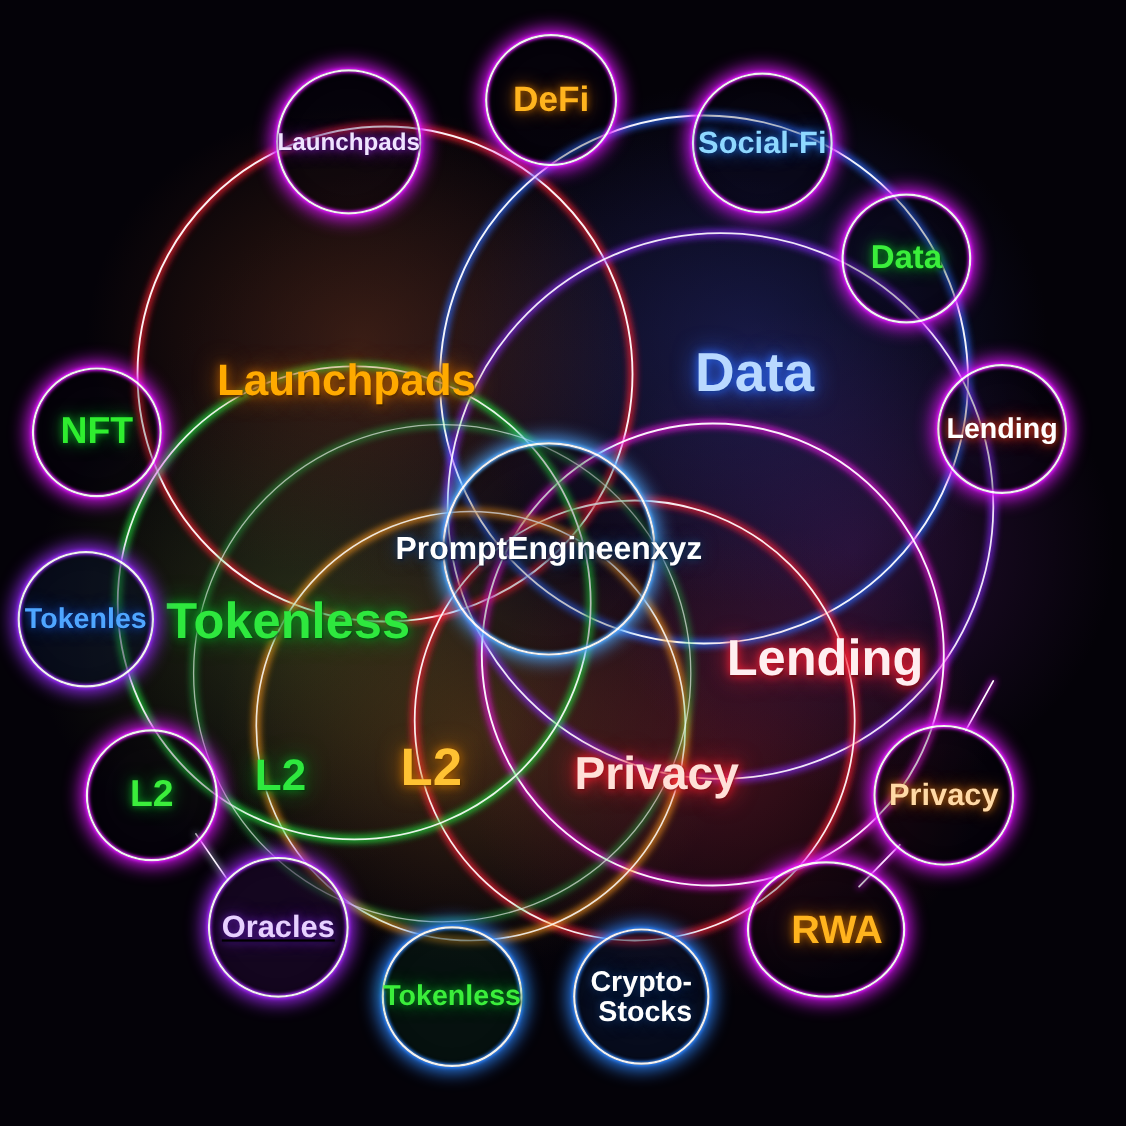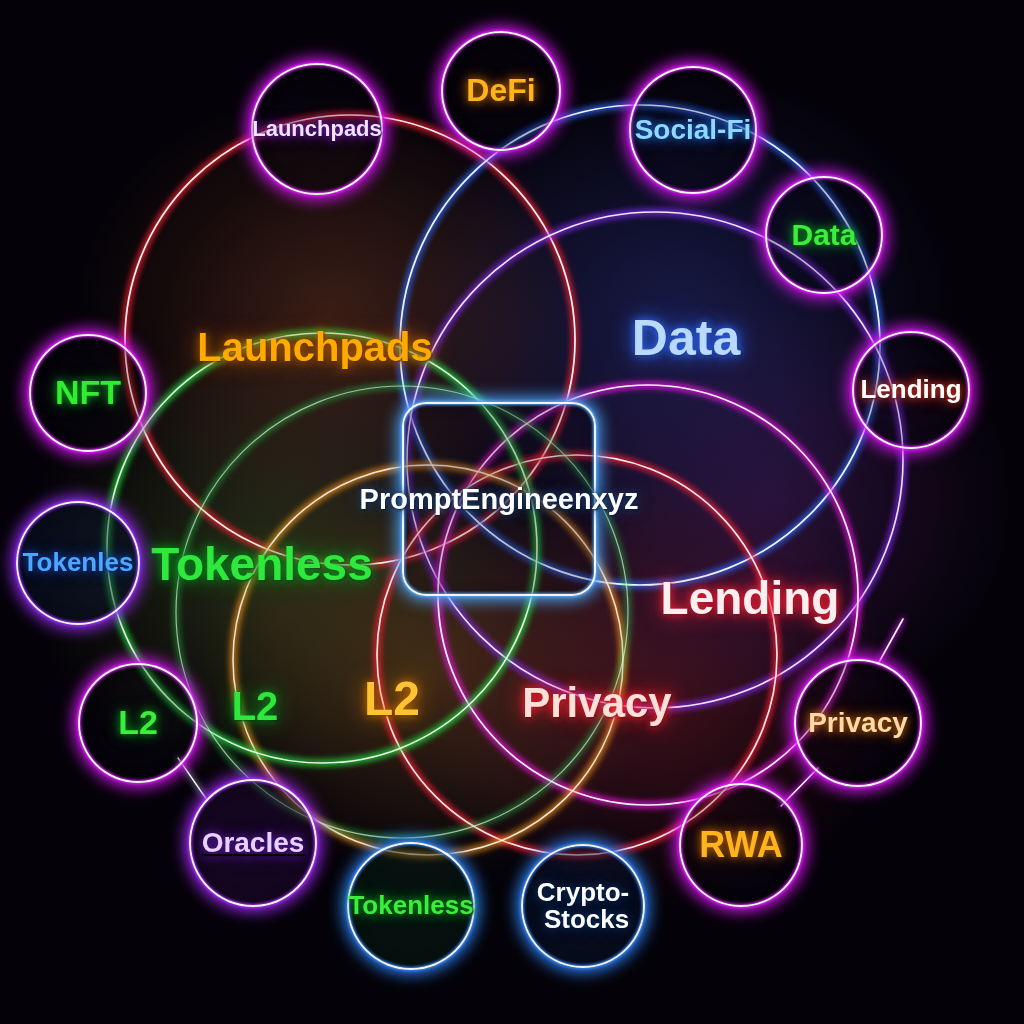--- a/index.html
+++ b/index.html
@@ -102,21 +102,21 @@
   </svg>
 
   <span class="petal-label" style="left:315px;top:347px;--tc:#ffaa00;--tg:#b35c00;--fs:40px;">Launchpads</span>
   <span class="petal-label" style="left:686px;top:338px;--tc:#b9d9ff;--tg:#2f6bff;--fs:50px;">Data</span>
   <span class="petal-label" style="left:262px;top:564px;--tc:#2ee83e;--tg:#0a8f1f;--fs:46px;">Tokenless</span>
   <span class="petal-label" style="left:255px;top:706px;--tc:#2ee83e;--tg:#0a8f1f;--fs:40px;">L2</span>
   <span class="petal-label" style="left:392px;top:698px;--tc:#ffc233;--tg:#c87000;--fs:48px;">L2</span>
   <span class="petal-label" style="left:750px;top:598px;--tc:#ffeef0;--tg:#ff2038;--fs:46px;">Lending</span>
   <span class="petal-label" style="left:597px;top:703px;--tc:#ffe0d8;--tg:#ff2030;--fs:42px;">Privacy</span>
 
-  <div class="node" id="center-node" style="left:402px;top:402px;width:190px;height:190px;border-radius:24px;--ring:#4fa8ff;">
+  <div class="node" id="center-node" style="left:402px;top:402px;width:190px;height:190px;--ring:#4fa8ff;">
     <span class="lbl" style="--tc:#ffffff;--tg:#1a3a66;--fs:29px;">PromptEngineenxyz</span>
   </div>
 
   <div class="node" style="left:251px;top:63px;width:128px;height:128px;--ring:#e016ff;">
     <span class="lbl" style="--tc:#efe4ff;--tg:#7a1fae;--fs:22px;">Launchpads</span>
   </div>
   <div class="node" style="left:441px;top:31px;width:116px;height:116px;--ring:#e016ff;">
     <span class="lbl" style="--tc:#ffb41e;--tg:#a85c00;--fs:32px;">DeFi</span>
   </div>
   <div class="node" style="left:584px;top:66px;width:124px;height:124px;margin-left:45px;--ring:#e016ff;">
@@ -124,21 +124,21 @@
   </div>
   <div class="node" style="left:765px;top:176px;width:114px;height:114px;--ring:#e016ff;">
     <span class="lbl" style="--tc:#3bee3b;--tg:#0a8f1f;--fs:30px;">Data</span>
   </div>
   <div class="node" style="left:852px;top:331px;width:114px;height:114px;--ring:#e016ff;">
     <span class="lbl" style="--tc:#ffffff;--tg:#c8321e;--fs:26px;">Lending</span>
   </div>
   <div class="node" style="left:794px;top:659px;width:124px;height:124px;--ring:#e016ff;">
     <span class="lbl" style="--tc:#ffd9a6;--tg:#b05c10;--fs:28px;">Privacy</span>
   </div>
-  <div class="node" style="left:679px;top:783px;width:120px;height:120px;--ring:#e016ff;">
+  <div class="node" style="left:679px;top:783px;width:120px;height:120px;padding-left:20px;--ring:#e016ff;">
     <span class="lbl" style="--tc:#ffb41e;--tg:#a85c00;--fs:36px;">RWA</span>
   </div>
   <div class="node" style="left:521px;top:844px;width:120px;height:120px;--ring:#2e86ff;background:rgba(10,25,55,0.45);">
     <span class="lbl" style="--tc:#ffffff;--tg:#10305e;--fs:26px;">Crypto-
 Stocks</span>
   </div>
   <div class="node" style="left:347px;top:842px;width:124px;height:124px;--ring:#2e86ff;background:rgba(8,35,25,0.45);">
     <span class="lbl" style="--tc:#3bee3b;--tg:#0a8f1f;--fs:26px;">Tokenless</span>
   </div>
   <div class="node" style="left:189px;top:779px;width:124px;height:124px;--ring:#a829ff;background:rgba(40,12,60,0.45);text-decoration:underline;">

